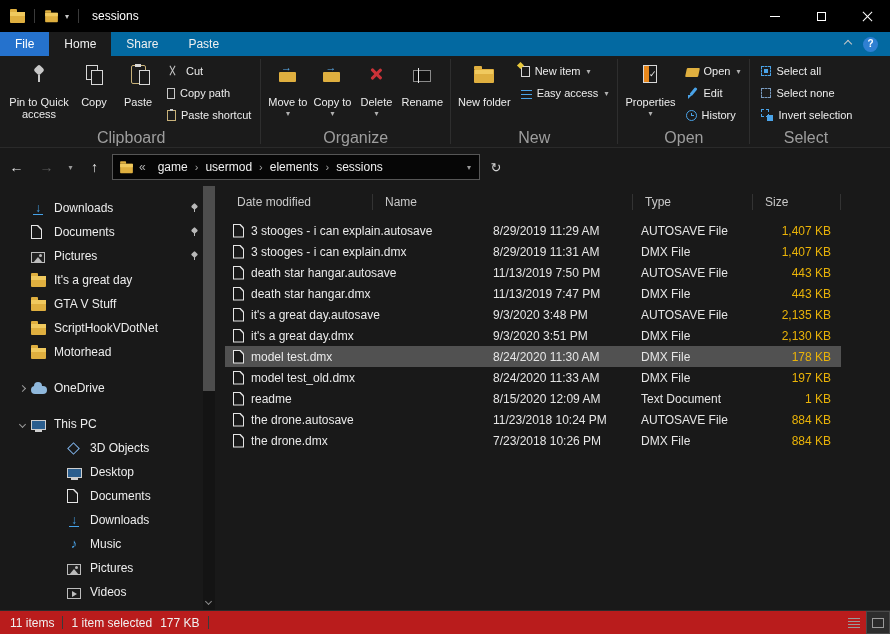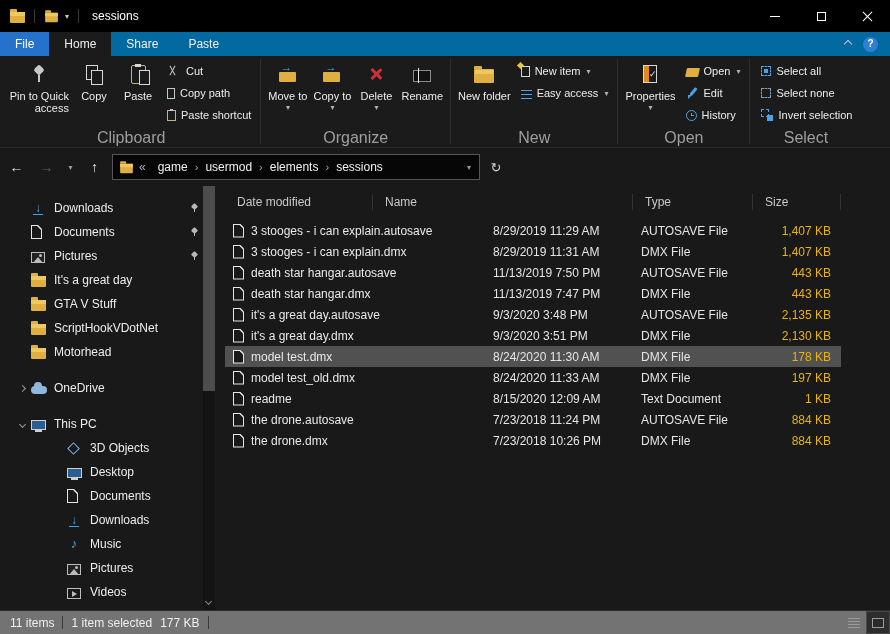--- a/index.html
+++ b/index.html
@@ -35,21 +35,21 @@
   .ico-help::after{content:"?";position:absolute;left:0;right:0;top:1px;text-align:center;color:#fff;font-size:10px;font-weight:bold}
 
   
   .ribbon{height:92px;background:#1b1b1b;border-bottom:1px solid #2a2a2a;display:flex;flex:none;padding-left:3px}
   .rgroup{display:flex;flex-direction:column;padding:1px 3px 0}
   .rg-content{flex:1;display:flex;align-items:flex-start}
   .rg-label{height:17px;text-align:center;font-size:16px;color:#9e9e9e;line-height:15px}
   .rsep{width:1px;background:#2e2e2e;margin:3px 1px}
   .rbtn-lg{display:flex;flex-direction:column;align-items:center;padding:3px 3px 0;min-width:44px;max-width:66px}
   .icobox{height:28px;display:flex;align-items:center;justify-content:center}
-  .rlbl{font-size:11px;line-height:12px;text-align:right;color:#ececec;margin-top:2px}
+  .rlbl{font-size:11px;line-height:12px;text-align:center;color:#ececec;margin-top:8px}
   .rcaret{font-size:8px;color:#b0b0b0;line-height:9px;margin-top:1px}
   .rcol{display:flex;flex-direction:column;padding-top:3px;margin-left:2px}
   .rbtn-sm{display:flex;align-items:center;height:22px;padding:0 5px;font-size:11px;color:#ececec;gap:5px;white-space:nowrap}
   .smcaret{font-size:8px;color:#b0b0b0;margin-left:1px}
 
   
   .ico-pin{width:18px;height:20px}
   .ico-pin::before{content:"";position:absolute;left:5px;top:2px;width:8px;height:8px;background:#c8c8c8;border-radius:2px;transform:rotate(45deg)}
   .ico-pin::after{content:"";position:absolute;left:8px;top:11px;width:2px;height:7px;background:#c8c8c8}
   .ico-copy{width:17px;height:19px}
@@ -163,21 +163,21 @@
   .c-name{width:260px}.c-mod{width:148px}.c-type{width:120px}.c-size{width:88px}
   .flist{margin-top:6px}
   .frow{display:flex;height:21px;align-items:center;width:616px}
   .frow.selected{background:#515151}
   .fcell{padding-left:8px;white-space:nowrap;overflow:hidden;color:#e9e9e9}
   .fcell.c-name{display:flex;align-items:center;gap:7px}
   .fcell.c-mod,.fcell.c-type{color:#e5e5e5}
   .fcell.c-size{text-align:right;padding-right:10px;color:#eab308}
 
   
-  .statusbar{height:24px;border-top:1px solid #2b2b2b;display:flex;align-items:center;padding-left:10px;gap:8px;flex:none;background:#737373}
+  .statusbar{height:24px;border-top:1px solid #2b2b2b;display:flex;align-items:center;padding-left:10px;gap:8px;flex:none;background:#b91c1c}
   .sb-sep{width:1px;height:13px;background:#3a3a3a}
   .sb-spacer{flex:1}
   .viewbtns{display:flex;height:100%}
   .viewbtn{width:24px;height:100%;display:flex;align-items:center;justify-content:center}
   .viewbtn.active{background:#2d2d2d;border:1px solid #4a4a4a}
   .vb-details{width:12px;height:10px;background:repeating-linear-gradient(#9a9a9a 0 1px,transparent 1px 3px)}
   .vb-thumbs{width:12px;height:10px;border:1px solid #9a9a9a;background:#2a2a2a}
 </style>
 </head>
 <body>
@@ -607,21 +607,21 @@
             </span>
             <span class="fcell c-mod">8/15/2020 12:09 AM</span>
             <span class="fcell c-type">Text Document</span>
             <span class="fcell c-size">1 KB</span>
           </div>
           <div class="frow">
             <span class="fcell c-name">
               <span class="ico i-page"></span>
               <span>the drone.autosave</span>
             </span>
-            <span class="fcell c-mod">7/23/2018 11:24 PM</span>
+            <span class="fcell c-mod">11/23/2018 10:24 PM</span>
             <span class="fcell c-type">AUTOSAVE File</span>
             <span class="fcell c-size">884 KB</span>
           </div>
           <div class="frow">
             <span class="fcell c-name">
               <span class="ico i-page"></span>
               <span>the drone.dmx</span>
             </span>
             <span class="fcell c-mod">7/23/2018 10:26 PM</span>
             <span class="fcell c-type">DMX File</span>

